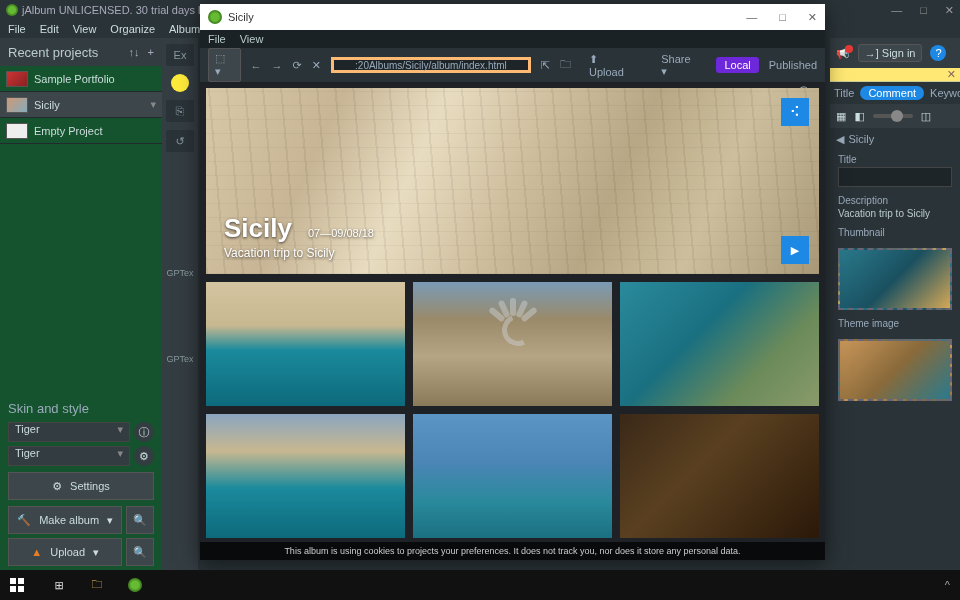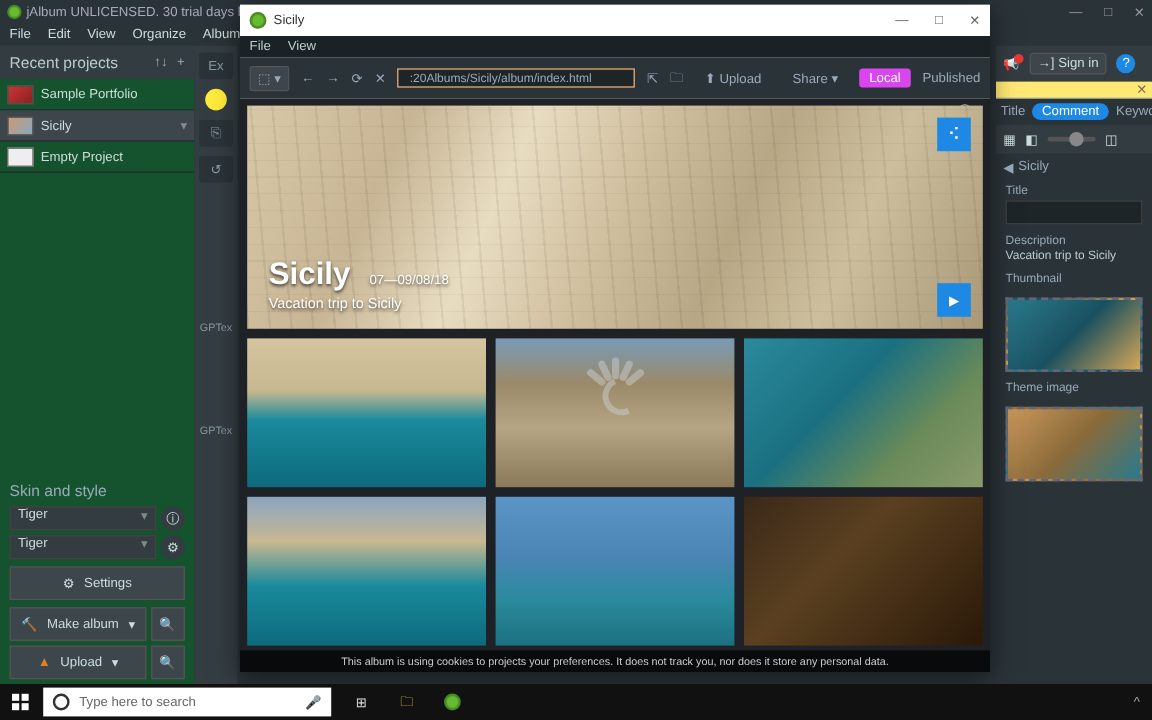--- a/index.html
+++ b/index.html
@@ -54,23 +54,23 @@
 .status{position:absolute;left:0;bottom:0;right:0;height:22px;background:#2a3338;color:#9ab;display:flex;align-items:center;padding:0 8px;gap:6px}
 .spinner{width:12px;height:12px;border:2px solid #555;border-top-color:#aaa;border-radius:50%}
 
 .preview{position:absolute;left:200px;top:4px;width:625px;height:556px;background:#fff;box-shadow:0 4px 20px rgba(0,0,0,.5);display:flex;flex-direction:column}
 .pv-title{height:26px;display:flex;align-items:center;padding:0 8px;gap:6px;background:#fff;color:#333}
 .pv-title .frog{width:14px;height:14px;background:radial-gradient(circle,#6b3 40%,#482 60%);border-radius:50%}
 .pv-title .wc{margin-left:auto;display:flex;gap:22px;color:#666;font-size:14px}
 .pv-menu{height:18px;background:#1a2226;color:#bcc;display:flex;gap:14px;padding:0 8px;align-items:center}
 .pv-tools{height:34px;background:#2a3338;display:flex;align-items:center;padding:0 8px;gap:10px;color:#9ab}
 .pv-tools .sel{background:#3d464b;border:1px solid #555;padding:3px 6px;display:flex;gap:4px;border-radius:2px}
-.pv-tools .url{flex:1;height:16px;background:#1e2529;border:1px solid #fdba74;color:#9ab;padding:0 9px;display:flex;align-items:center;font-size:10px}
+.pv-tools .url{flex:1;height:16px;background:#1e2529;border:3px solid #fdba74;color:#9ab;padding:0 21px;display:flex;align-items:center;font-size:10px}
 .pv-tools .pill{padding:2px 8px;border-radius:3px}
-.pv-tools .local{background:#d946ef;color:#fff}
+.pv-tools .local{background:#6d28d9;color:#fff}
 .pv-gallery{flex:1;background:#1e2226;overflow:hidden;position:relative;padding:6px}
 .hero{height:186px;background:linear-gradient(115deg,#d9c8a8 0%,#c7b595 20%,#e8dcc0 35%,#d0bf9f 50%,#b8a785 65%,#cdbf9d 80%,#a89878 100%);position:relative;margin-bottom:8px}
 .hero::before{content:"";position:absolute;inset:0;background:repeating-linear-gradient(85deg,rgba(0,0,0,.06) 0 2px,transparent 2px 18px),repeating-linear-gradient(0deg,rgba(0,0,0,.04) 0 1px,transparent 1px 14px)}
 .hero .share{position:absolute;right:10px;top:10px;width:28px;height:28px;background:#1e88e5;color:#fff;display:flex;align-items:center;justify-content:center;font-size:14px}
 .hero .play{position:absolute;right:10px;bottom:10px;width:28px;height:28px;background:#1e88e5;color:#fff;display:flex;align-items:center;justify-content:center}
 .hero .cap{position:absolute;left:18px;bottom:14px;color:#fff;text-shadow:0 1px 3px rgba(0,0,0,.7)}
 .hero .cap h1{font-size:26px;font-weight:600;display:inline}
 .hero .cap .dt{font-size:11px;margin-left:16px}
 .hero .cap p{font-size:12px;margin-top:2px}
 .grid{display:grid;grid-template-columns:repeat(3,1fr);gap:8px}
@@ -304,25 +304,20 @@
 
 <div class="taskbar">
   <div class="start">
     <svg width="14" height="14" viewBox="0 0 14 14">
         <rect width="6" height="6" fill="#fff"></rect>
         <rect x="8" width="6" height="6" fill="#fff"></rect>
         <rect y="8" width="6" height="6" fill="#fff"></rect>
         <rect x="8" y="8" width="6" height="6" fill="#fff"></rect>
       </svg>
   </div>
-  <div class="search">
-    <div class="o"></div>
-    <span>Type here to search</span>
-    <span class="mic">🎤</span>
-  </div>
   <div class="icons">
     <div class="ti">⊞</div>
     <div class="ti" style="color:#ffcc66">🗀</div>
     <div class="ti">
         <span class="frog" style="width:14px;height:14px;background:radial-gradient(circle,#6b3 40%,#482 60%);border-radius:50%;display:inline-block"></span>
       </div>
   </div>
   <div class="tray">^</div>
 </div>
 

